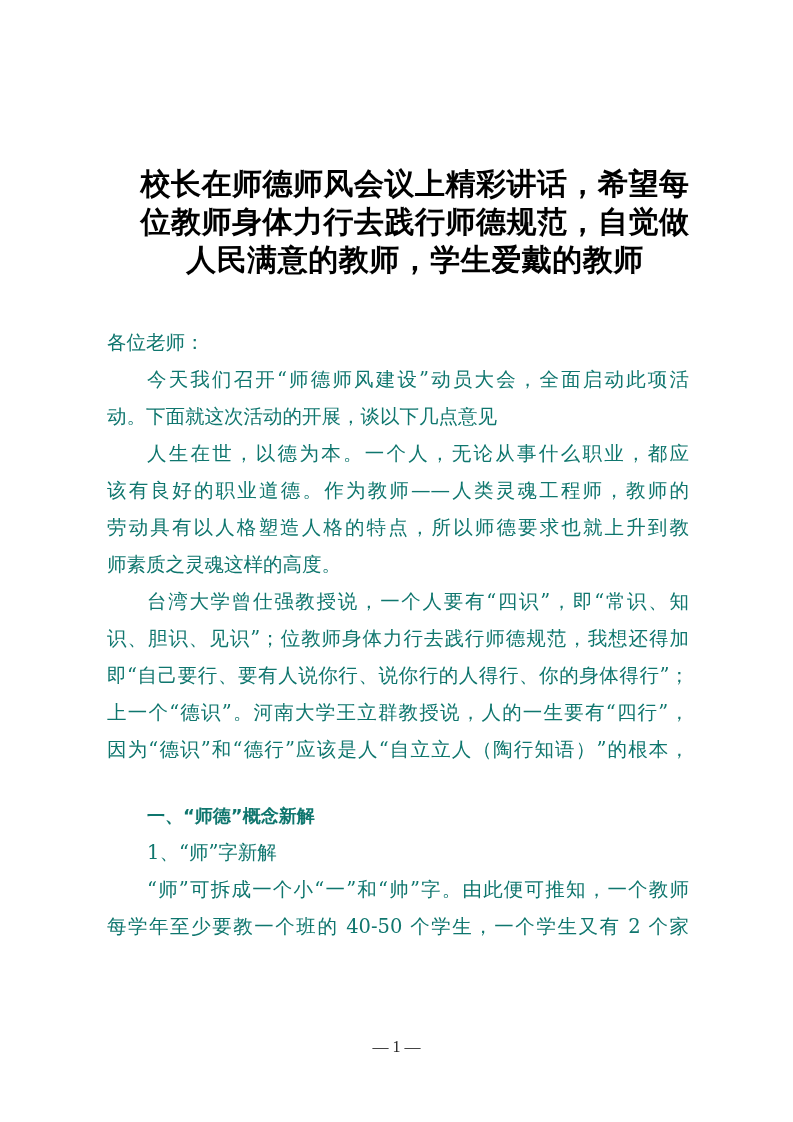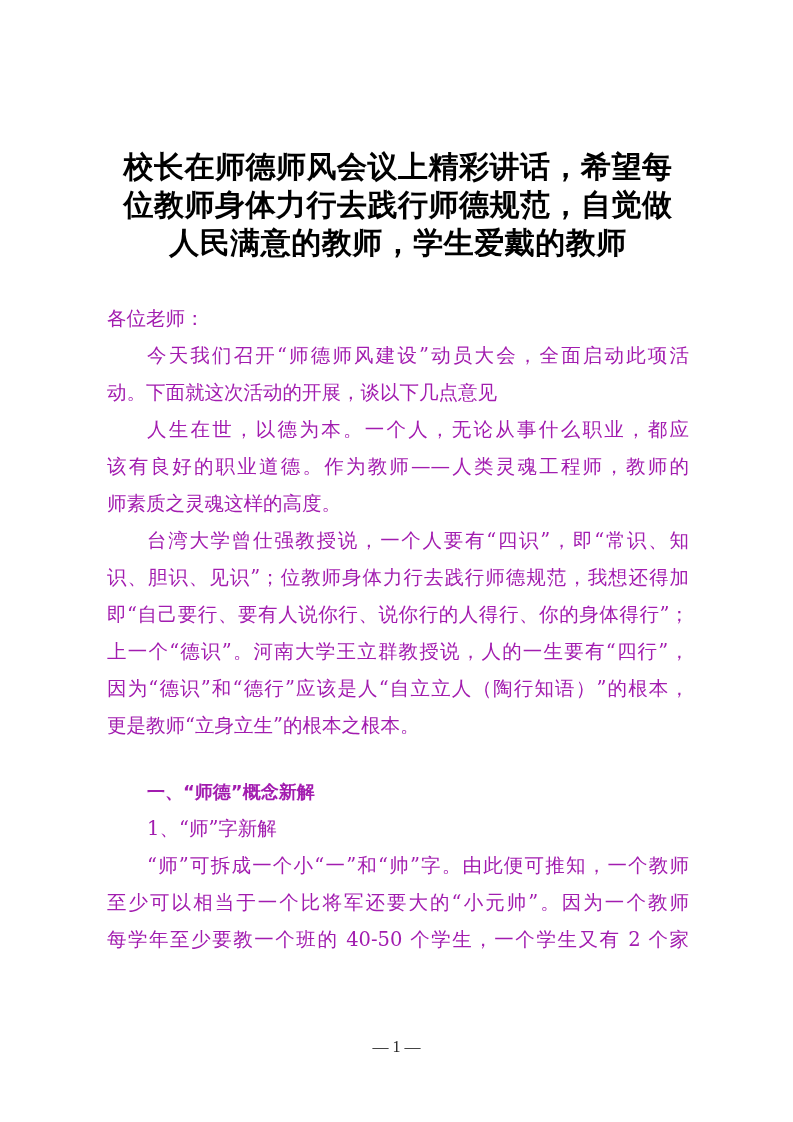--- a/index.html
+++ b/index.html
@@ -26,32 +26,32 @@
       position: absolute;
       left: 104px;
       top: 148px;
       width: 588px;
       text-align: center;
       font-family: "DejaVu Sans", "Liberation Sans", sans-serif;
       font-weight: bold;
       font-size: 30px;
       line-height: 38px;
       letter-spacing: 0.5px;
-      margin: 0;
+      margin: 17px;
       color: #000;
     }
     .title .tline { display: block; white-space: nowrap; }
     .body {
       position: absolute;
       left: 107px;
-      top: 300px;
+      top: 324px;
       width: 582px;
       font-size: 19.5px;
       line-height: 37px;
-      color: #a21caf;
+      color: #0f766e;
     }
     .line {
       display: block;
       white-space: nowrap;
       text-align: justify;
       text-align-last: justify;
       height: 37px;
     }
     .line.last { text-align-last: left; }
     .indent { padding-left: 40px; }
@@ -89,36 +89,35 @@
     <span class="line last">各位老师：</span>
 
     <div>
       <span class="line indent">今天我们召开“师德师风建设”动员大会，全面启动此项活</span>
       <span class="line last">动。下面就这次活动的开展，谈以下几点意见</span>
     </div>
 
     <div>
       <span class="line indent">人生在世，以德为本。一个人，无论从事什么职业，都应</span>
       <span class="line">该有良好的职业道德。作为教师——人类灵魂工程师，教师的</span>
+      <span class="line">劳动具有以人格塑造人格的特点，所以师德要求也就上升到教</span>
       <span class="line last">师素质之灵魂这样的高度。</span>
     </div>
 
     <div>
       <span class="line indent">台湾大学曾仕强教授说，一个人要有“四识”，即“常识、知</span>
       <span class="line">识、胆识、见识”；位教师身体力行去践行师德规范，我想还得加</span>
       <span class="line">即“自己要行、要有人说你行、说你行的人得行、你的身体得行”；</span>
       <span class="line">上一个“德识”。河南大学王立群教授说，人的一生要有“四行”，</span>
       <span class="line">因为“德识”和“德行”应该是人“自立立人（陶行知语）”的根本，</span>
-      <span class="line last">更是教师“立身立生”的根本之根本。</span>
     </div>
 
     <span class="line indent heading">一、“师德”概念新解</span>
     <span class="line indent sub">1、“师”字新解</span>
 
     <div>
       <span class="line indent">“师”可拆成一个小“一”和“帅”字。由此便可推知，一个教师</span>
-      <span class="line">至少可以相当于一个比将军还要大的“小元帅”。因为一个教师</span>
       <span class="line">每学年至少要教一个班的 40-50 个学生，一个学生又有 2 个家</span>
     </div>
   </div>
 
   <div class="page-number">— 1 —</div>
 </div>
 
 </body></html>

